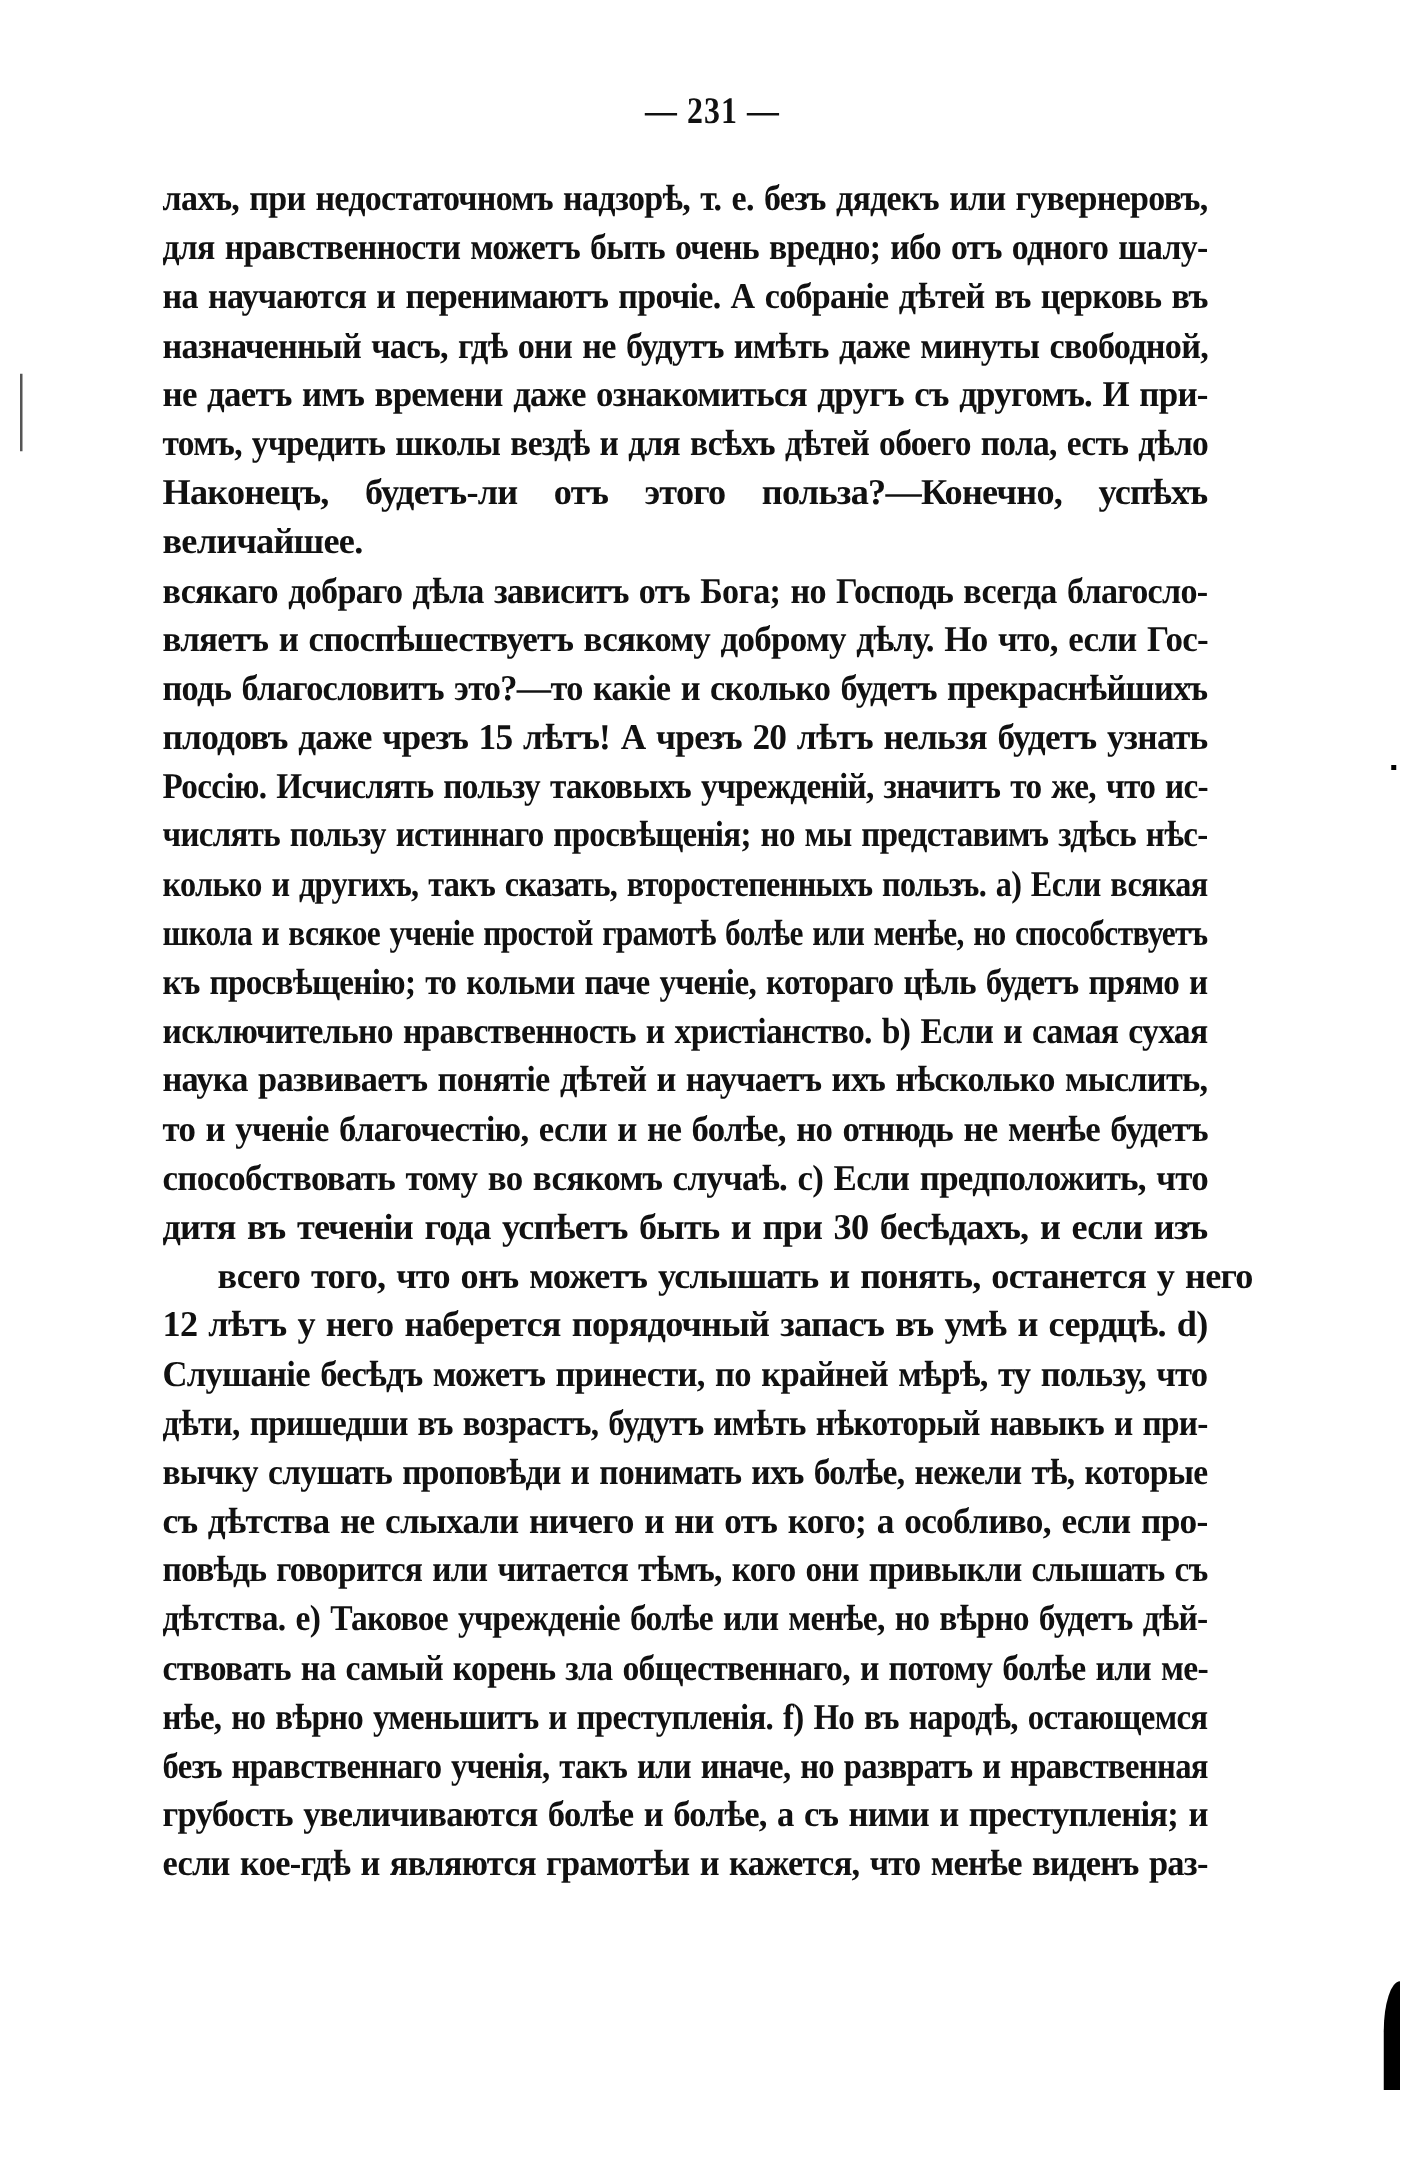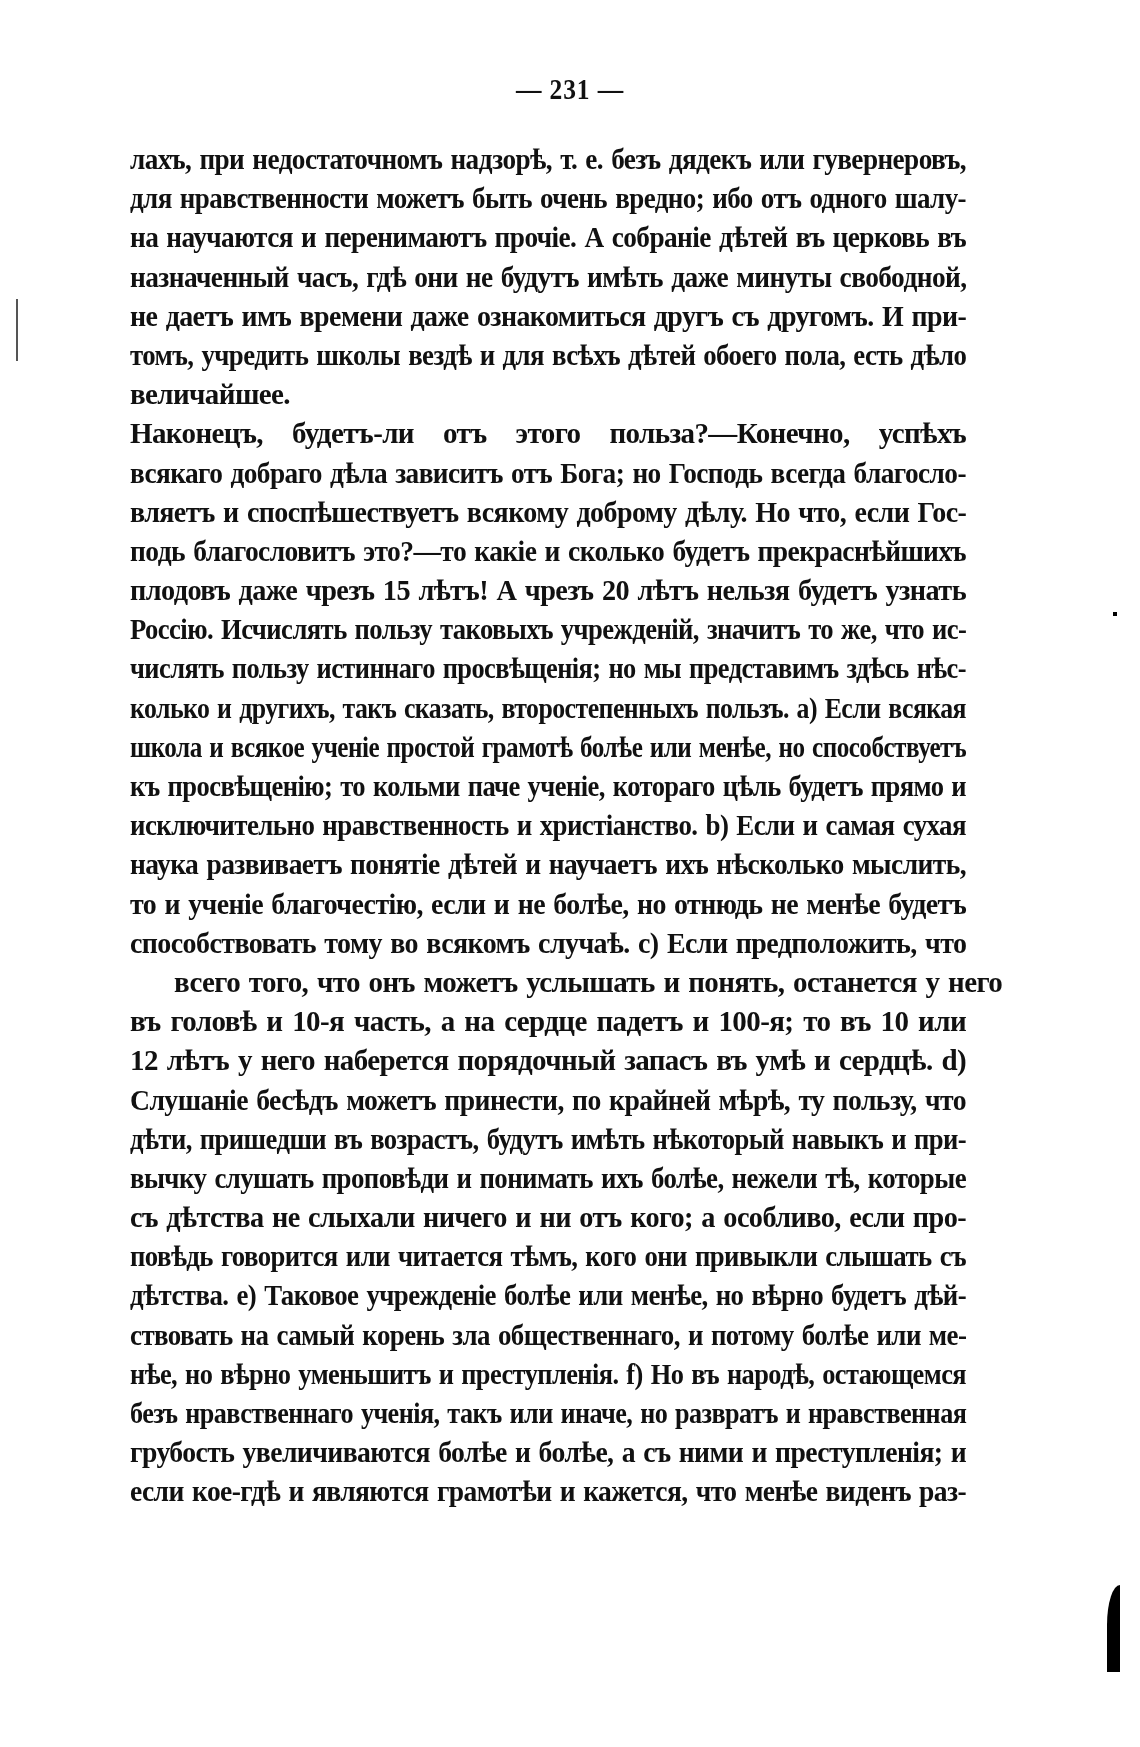--- a/index.html
+++ b/index.html
@@ -92,37 +92,37 @@
 
   <div class="page-number">— 231 —</div>
 
   <div class="text-block">
     <span class="line" style="display: block; transform-origin: left center; transform: scaleX(0.9383); width: 891px;">лахъ, при недостаточномъ надзорѣ, т. е. безъ дядекъ или гувернеровъ,</span>
     <span class="line" style="display: block; transform-origin: left center; transform: scaleX(0.931); width: 898px;">для нравственности можетъ быть очень вредно; ибо отъ одного шалу-</span>
     <span class="line" style="display: block; transform-origin: left center; transform: scaleX(0.9404); width: 889px;">на научаются и перенимаютъ прочіе. А собраніе дѣтей въ церковь въ</span>
     <span class="line" style="display: block; transform-origin: left center; transform: scaleX(0.9436); width: 886px;">назначенный часъ, гдѣ они не будутъ имѣть даже минуты свободной,</span>
     <span class="line" style="display: block; transform-origin: left center; transform: scaleX(0.9631); width: 868px;">не даетъ имъ времени даже ознакомиться другъ съ другомъ. И при-</span>
     <span class="line" style="display: block; transform-origin: left center; transform: scaleX(0.9238); width: 905px;">томъ, учредить школы вездѣ и для всѣхъ дѣтей обоего пола, есть дѣло</span>
+    <span class="line indent" style="padding-left: 0px; display: block;">Наконецъ, будетъ-ли отъ этого польза?—Конечно, успѣхъ</span>
     <span class="line last" style="display: block;">величайшее.</span>
-    <span class="line indent" style="padding-left: 0px; display: block;">Наконецъ, будетъ-ли отъ этого польза?—Конечно, успѣхъ</span>
     <span class="line" style="display: block; transform-origin: left center; transform: scaleX(0.9414); width: 888px;">всякаго добраго дѣла зависитъ отъ Бога; но Господь всегда благосло-</span>
     <span class="line" style="display: block; transform-origin: left center; transform: scaleX(0.9654); width: 866px;">вляетъ и споспѣшествуетъ всякому доброму дѣлу. Но что, если Гос-</span>
     <span class="line" style="display: block; transform-origin: left center; transform: scaleX(0.9478); width: 882px;">подь благословитъ это?—то какіе и сколько будетъ прекраснѣйшихъ</span>
     <span class="line" style="display: block; transform-origin: left center; transform: scaleX(0.9744); width: 858px;">плодовъ даже чрезъ 15 лѣтъ! А чрезъ 20 лѣтъ нельзя будетъ узнать</span>
     <span class="line" style="display: block; transform-origin: left center; transform: scaleX(0.9177); width: 911px;">Россію. Исчислять пользу таковыхъ учрежденій, значитъ то же, что ис-</span>
     <span class="line" style="display: block; transform-origin: left center; transform: scaleX(0.9097); width: 919px;">числять пользу истиннаго просвѣщенія; но мы представимъ здѣсь нѣс-</span>
     <span class="line" style="display: block; transform-origin: left center; transform: scaleX(0.8894); width: 940px;">колько и другихъ, такъ сказать, второстепенныхъ пользъ. a) Если всякая</span>
     <span class="line" style="display: block; transform-origin: left center; transform: scaleX(0.8672); width: 964px;">школа и всякое ученіе простой грамотѣ болѣе или менѣе, но способствуетъ</span>
     <span class="line" style="display: block; transform-origin: left center; transform: scaleX(0.9147); width: 914px;">къ просвѣщенію; то кольми паче ученіе, котораго цѣль будетъ прямо и</span>
     <span class="line" style="display: block; transform-origin: left center; transform: scaleX(0.9268); width: 902px;">исключительно нравственность и христіанство. b) Если и самая сухая</span>
     <span class="line" style="display: block; transform-origin: left center; transform: scaleX(0.9478); width: 882px;">наука развиваетъ понятіе дѣтей и научаетъ ихъ нѣсколько мыслить,</span>
     <span class="line" style="display: block; transform-origin: left center; transform: scaleX(0.9609); width: 870px;">то и ученіе благочестію, если и не болѣе, но отнюдь не менѣе будетъ</span>
     <span class="line" style="display: block; transform-origin: left center; transform: scaleX(0.9642); width: 867px;">способствовать тому во всякомъ случаѣ. c) Если предположить, что</span>
+    <span class="line" style="display: block;">дитя въ теченіи года успѣетъ быть и при 30 бесѣдахъ, и если изъ</span>
     <span class="line" style="display: block; margin-left: 44px;">всего того, что онъ можетъ услышать и понять, останется у него</span>
-    <span class="line" style="display: block;">въ головѣ и 10-я часть, а на сердце падетъ и 100-я; то въ 10 или</span>
     <span class="line" style="display: block;">12 лѣтъ у него наберется порядочный запасъ въ умѣ и сердцѣ. d)</span>
     <span class="line" style="display: block; transform-origin: left center; transform: scaleX(0.9543); width: 876px;">Слушаніе бесѣдъ можетъ принести, по крайней мѣрѣ, ту пользу, что</span>
     <span class="line" style="display: block; transform-origin: left center; transform: scaleX(0.9187); width: 910px;">дѣти, пришедши въ возрастъ, будутъ имѣть нѣкоторый навыкъ и при-</span>
     <span class="line" style="display: block; transform-origin: left center; transform: scaleX(0.9258); width: 903px;">вычку слушать проповѣди и понимать ихъ болѣе, нежели тѣ, которые</span>
     <span class="line" style="display: block; transform-origin: left center; transform: scaleX(0.9744); width: 858px;">съ дѣтства не слыхали ничего и ни отъ кого; а особливо, если про-</span>
     <span class="line" style="display: block; transform-origin: left center; transform: scaleX(0.9217); width: 907px;">повѣдь говорится или читается тѣмъ, кого они привыкли слышать съ</span>
     <span class="line" style="display: block; transform-origin: left center; transform: scaleX(0.9248); width: 904px;">дѣтства. e) Таковое учрежденіе болѣе или менѣе, но вѣрно будетъ дѣй-</span>
     <span class="line" style="display: block; transform-origin: left center; transform: scaleX(0.9279); width: 901px;">ствовать на самый корень зла общественнаго, и потому болѣе или ме-</span>
     <span class="line" style="display: block; transform-origin: left center; transform: scaleX(0.9087); width: 920px;">нѣе, но вѣрно уменьшитъ и преступленія. f) Но въ народѣ, остающемся</span>
     <span class="line" style="display: block; transform-origin: left center; transform: scaleX(0.9018); width: 927px;">безъ нравственнаго ученія, такъ или иначе, но развратъ и нравственная</span>

